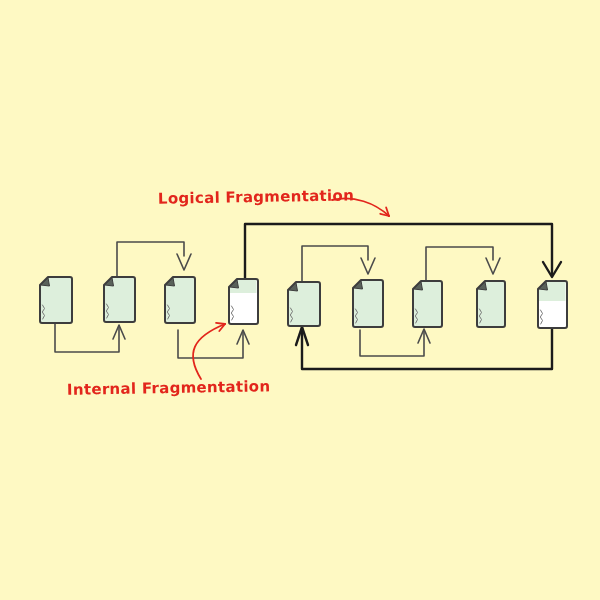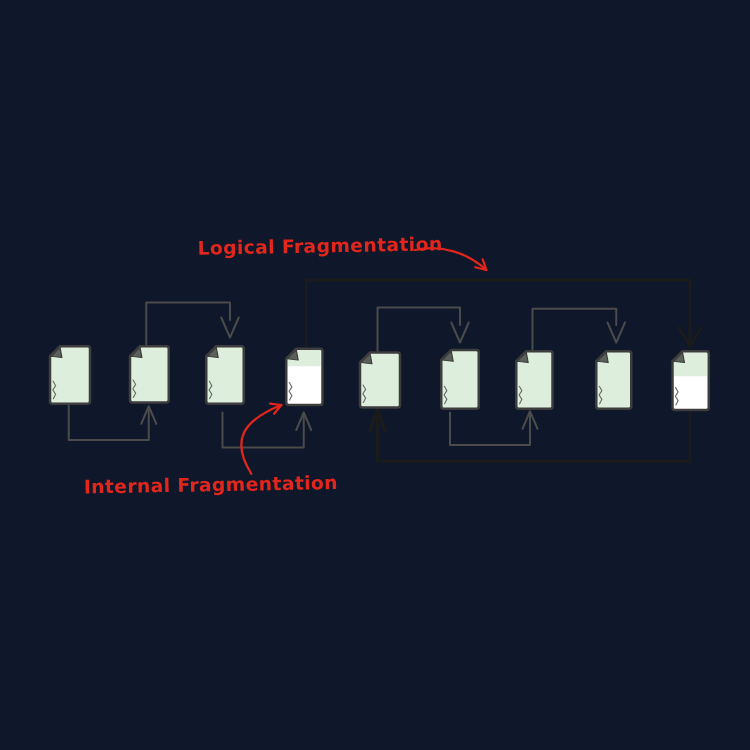--- a/index.html
+++ b/index.html
@@ -5,21 +5,21 @@
   html, body {
     margin: 0;
     padding: 0;
     background: #ffffff;
     font-family: "DejaVu Sans", sans-serif;
   }
   .stage {
     position: relative;
     width: 600px;
     height: 600px;
-    background: #0f172a;
+    background: #fef9c3;
     overflow: hidden;
   }
   #diagram-svg {
     position: absolute;
     left: 0;
     top: 0;
   }
   .anno-label {
     position: absolute;
     font-family: "DejaVu Sans", sans-serif;

